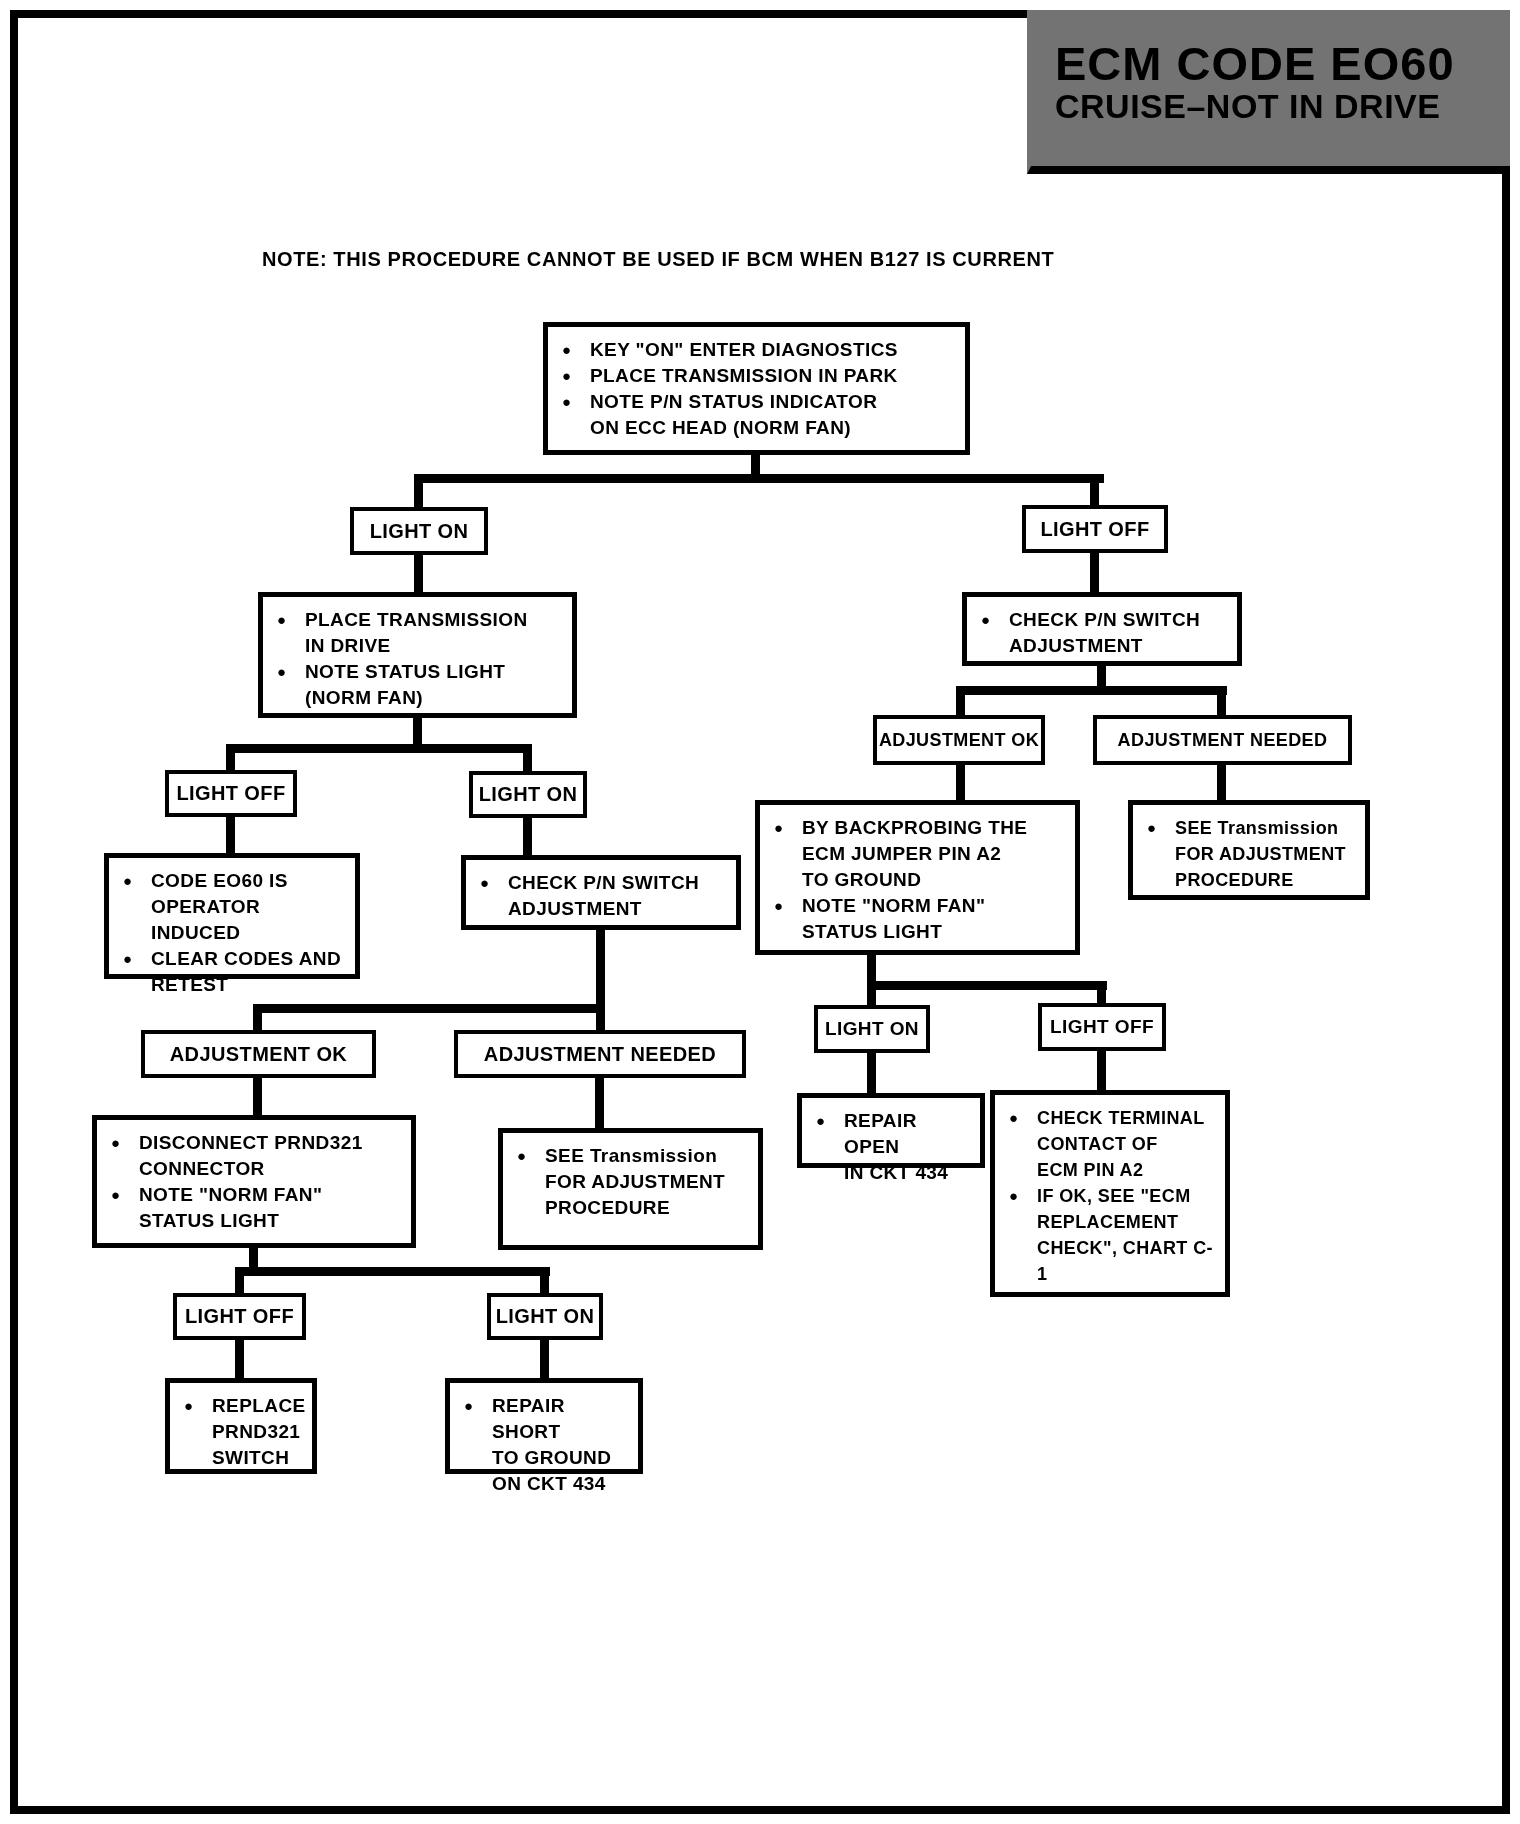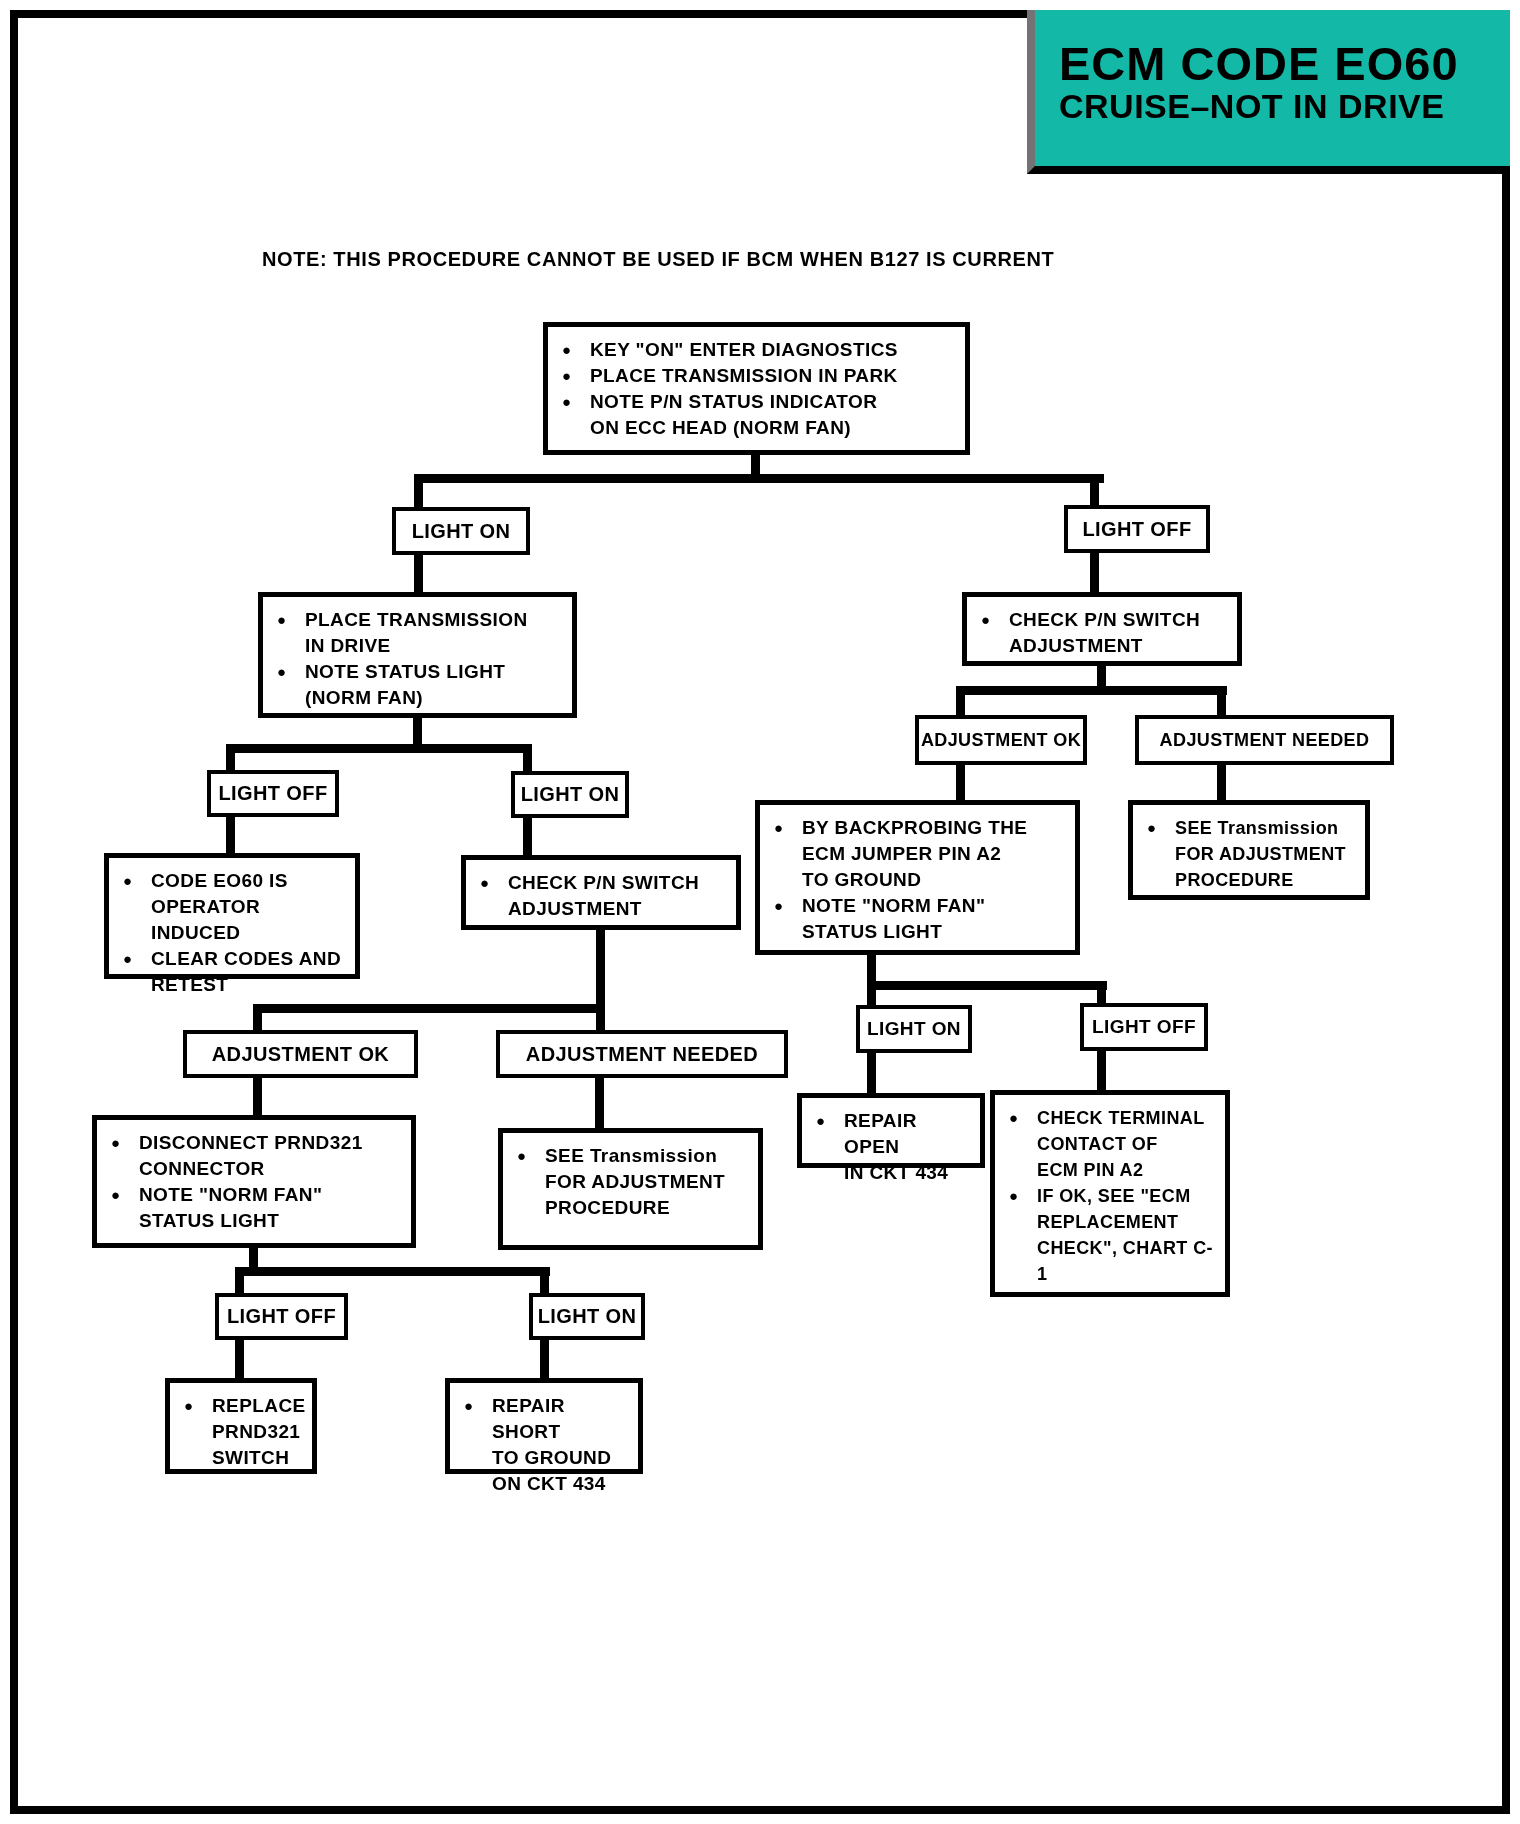--- a/index.html
+++ b/index.html
@@ -10,22 +10,22 @@
     font-family:"Liberation Sans", sans-serif;
     color:#000;
     overflow:hidden;
   }
   #page-border{
     position:absolute;left:10px;top:10px;width:1500px;height:1804px;
     border:8px solid #000;box-sizing:border-box;
   }
   #title-box{
     position:absolute;left:1027px;top:10px;width:483px;height:164px;
-    border-left:8px solid #737373;border-bottom:8px solid #000;
-    box-sizing:border-box;background:#14b8a6;
+    border-left:4px solid #737373;border-bottom:8px solid #000;
+    box-sizing:border-box;background:#737373;
     padding:30px 0 0 24px;
   }
   #title-box .t1{
     font-size:47px;font-weight:800;letter-spacing:1px;line-height:1.0;
     font-stretch:condensed;
   }
   #title-box .t2{
     font-size:34px;font-weight:700;letter-spacing:0.5px;
     font-stretch:condensed;
   }
@@ -42,21 +42,20 @@
   }
   .node.process{
     border:5px solid #000;
     padding:10px 6px 6px 12px;
     line-height:26px;
   }
   .node.label{
     border:4px solid #000;
     display:flex;align-items:center;justify-content:center;
     white-space:nowrap;
-    margin-left:42px;
   }
   .bullet-item{position:relative;padding-left:30px;}
   .bullet-glyph{
     position:absolute;left:2px;top:0px;font-size:15px;line-height:26px;
   }
 </style>
 </head>
 <body>
 
 <div id="canvas">

